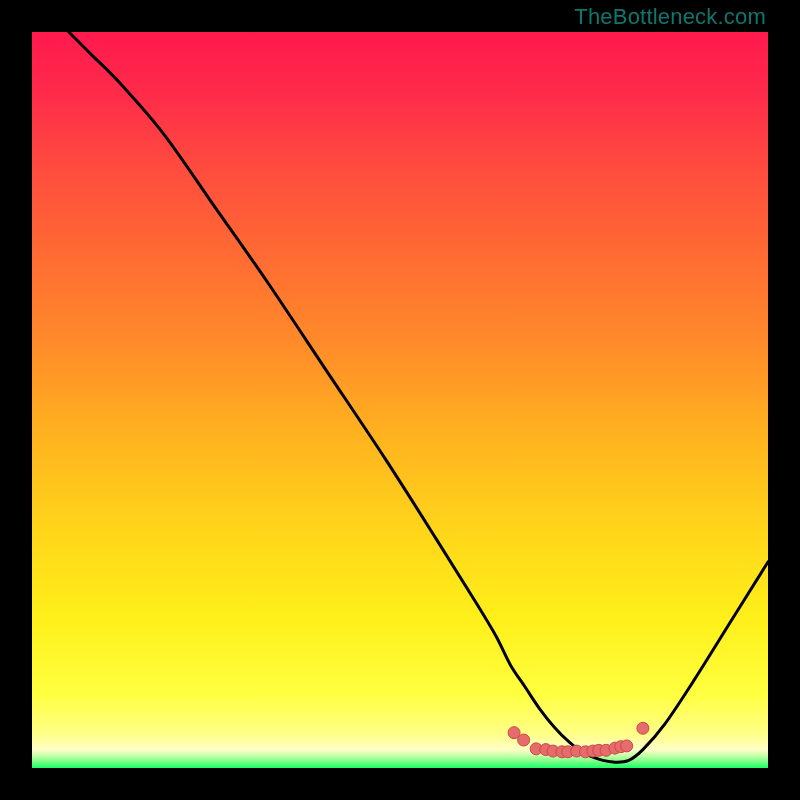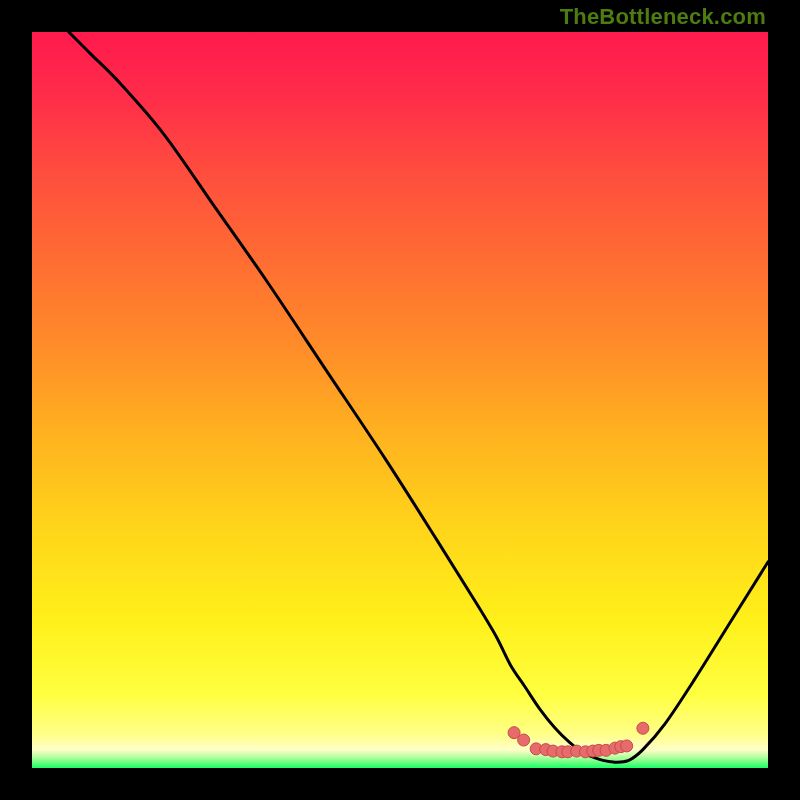--- a/index.html
+++ b/index.html
@@ -32,22 +32,22 @@
     top: 0;
     width: 736px;
     height: 736px;
   }
   .watermark {
     position: absolute;
     top: 4px;
     right: 34px;
     font-family: Arial, Helvetica, sans-serif;
     font-size: 22px;
-    font-weight: 700;
-    color: #4d7c0f;
+    font-weight: 400;
+    color: #0f766e;
     letter-spacing: 0.2px;
     user-select: none;
   }
   svg.lines {
     position: absolute;
     left: 0;
     top: 0;
     width: 736px;
     height: 736px;
     overflow: visible;

